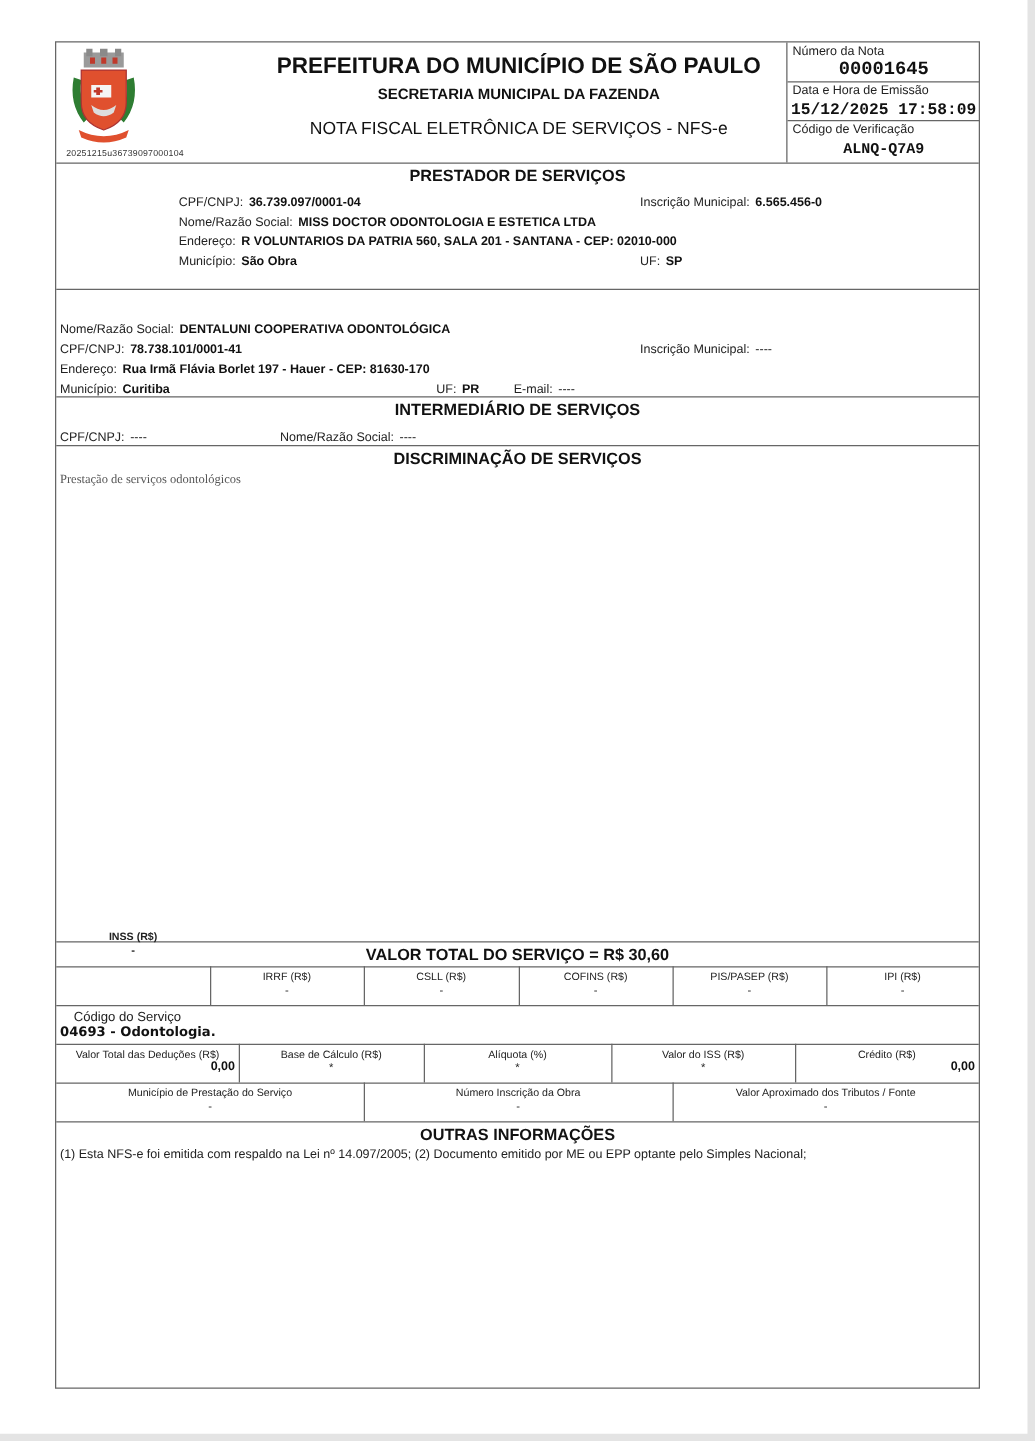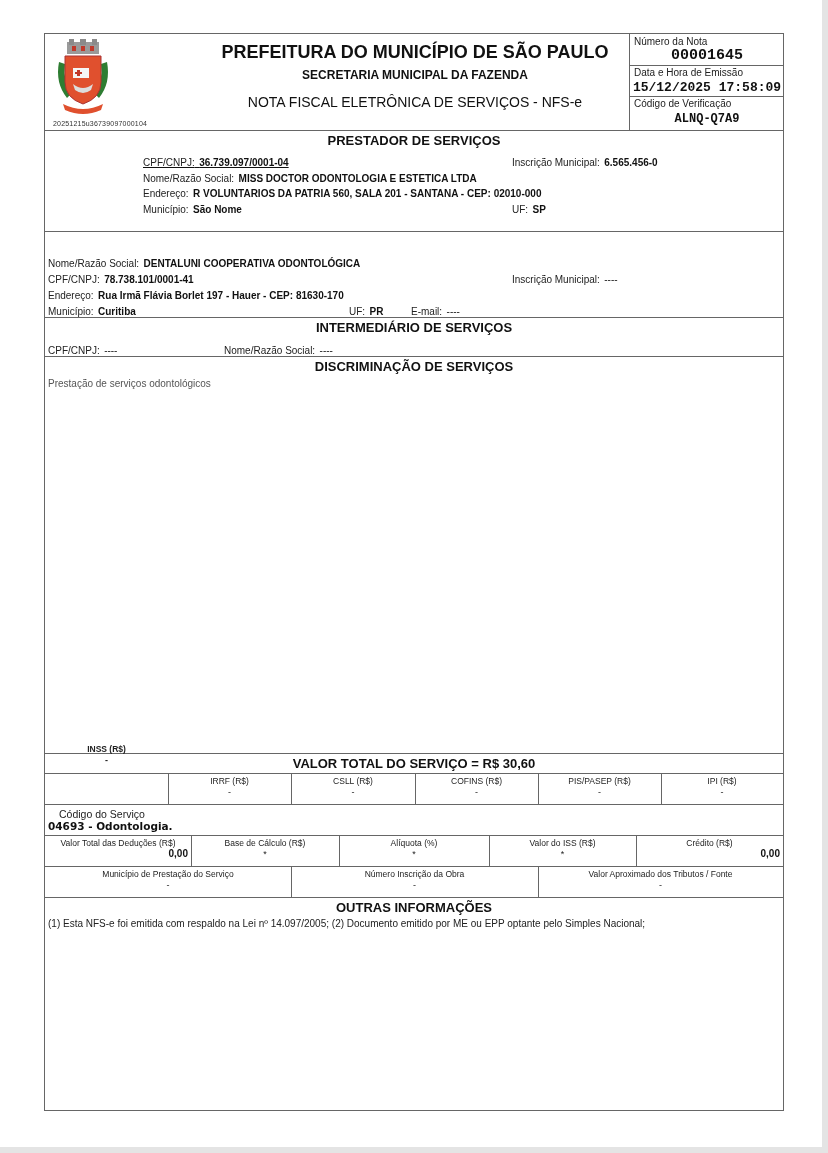--- a/index.html
+++ b/index.html
@@ -25,21 +25,21 @@
   .hdr-box { left: 584px; top: 0; width: 154px; height: 96px; border-left: 1px solid #666; }
   .hdr-box .cap { position: absolute; left: 4px; font-size: 10px; color: #222; }
   .hdr-box .big { position: absolute; left: 0; width: 154px; text-align: center; font-weight: bold; font-family: Liberation Mono, monospace; }
   .hdr-box .sep { position: absolute; left: 0; width: 154px; border-top: 1px solid #666; }
 
   
   .cell { position: absolute; box-sizing: border-box; text-align: center; }
   .cell .ch { font-size: 8.5px; color: #222; margin-top: 3px; white-space: nowrap; }
   .cell .cv { font-size: 9px; color: #222; margin-top: 1px; }
   .cell .cv-right { font-size: 10px; font-weight: bold; text-align: right; padding-right: 3px; margin-top: 0; }
-  .mono { font-family: Liberation Sans, sans-serif; font-size: 10px; color: #555; }
+  .mono { font-family: Liberation Serif, serif; font-size: 10px; color: #555; }
 </style>
 </head>
 <body>
 
 <div class="page-edge-right"></div>
 <div class="page-edge-bottom"></div>
 
 <div class="doc">
 
   <div class="abs" style="left:8px;top:4px;width:60px;height:80px;">
@@ -74,39 +74,39 @@
     <div class="cap" style="top:33px;">Data e Hora de Emissão</div>
     <div class="big" style="top:46px;font-size:13px;">15/12/2025 17:58:09</div>
     <div class="sep" style="top:62px;"></div>
     <div class="cap" style="top:64px;">Código de Verificação</div>
     <div class="big" style="top:78px;font-size:12px;">ALNQ-Q7A9</div>
   </div>
 
   <div class="hline" style="top:96px;"></div>
 
   <div class="sec-title" style="top:99px;">PRESTADOR DE SERVIÇOS</div>
-  <div class="abs" style="left:98px;top:118px;text-decoration:underline;">
+  <div class="abs" style="left:98px;top:118px;">
     <span class="lbl">CPF/CNPJ:</span>
     <span class="val">36.739.097/0001-04</span>
   </div>
   <div class="abs" style="left:467px;top:118px;">
     <span class="lbl">Inscrição Municipal:</span>
     <span class="val">6.565.456-0</span>
   </div>
   <div class="abs" style="left:98px;top:134px;">
     <span class="lbl">Nome/Razão Social:</span>
     <span class="val">MISS DOCTOR ODONTOLOGIA E ESTETICA LTDA</span>
   </div>
   <div class="abs" style="left:98px;top:149px;">
     <span class="lbl">Endereço:</span>
     <span class="val">R VOLUNTARIOS DA PATRIA 560, SALA 201 - SANTANA - CEP: 02010-000</span>
   </div>
   <div class="abs" style="left:98px;top:165px;">
     <span class="lbl">Município:</span>
-    <span class="val">São Nome</span>
+    <span class="val">São Obra</span>
   </div>
   <div class="abs" style="left:467px;top:165px;">
     <span class="lbl">UF:</span>
     <span class="val">SP</span>
   </div>
 
   <div class="hline" style="top:197px;"></div>
 
   <div class="abs" style="left:3px;top:219px;">
     <span class="lbl">Nome/Razão Social:</span>

